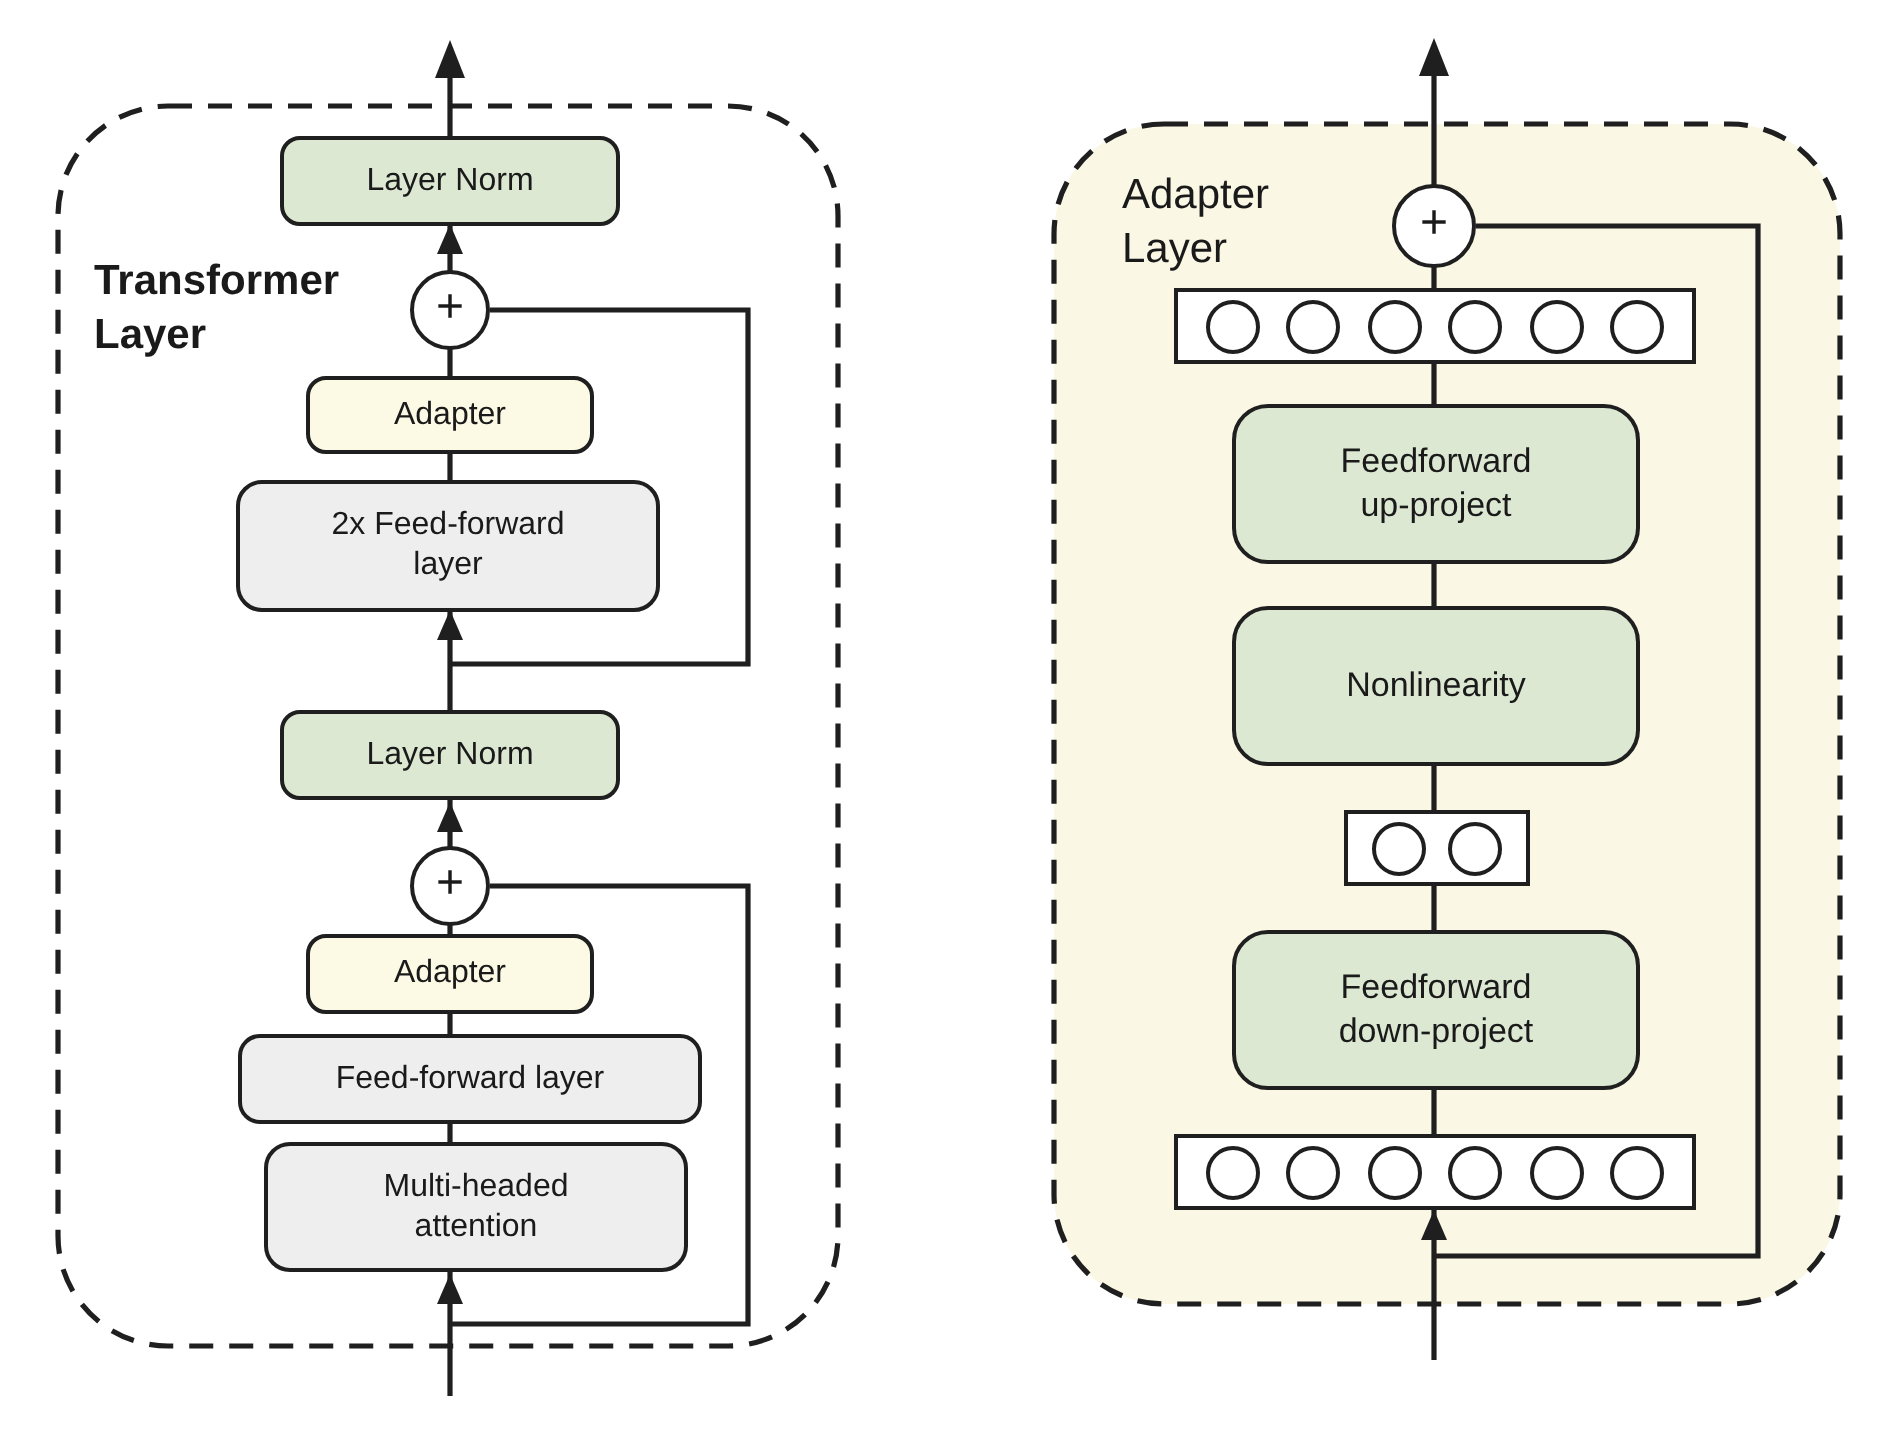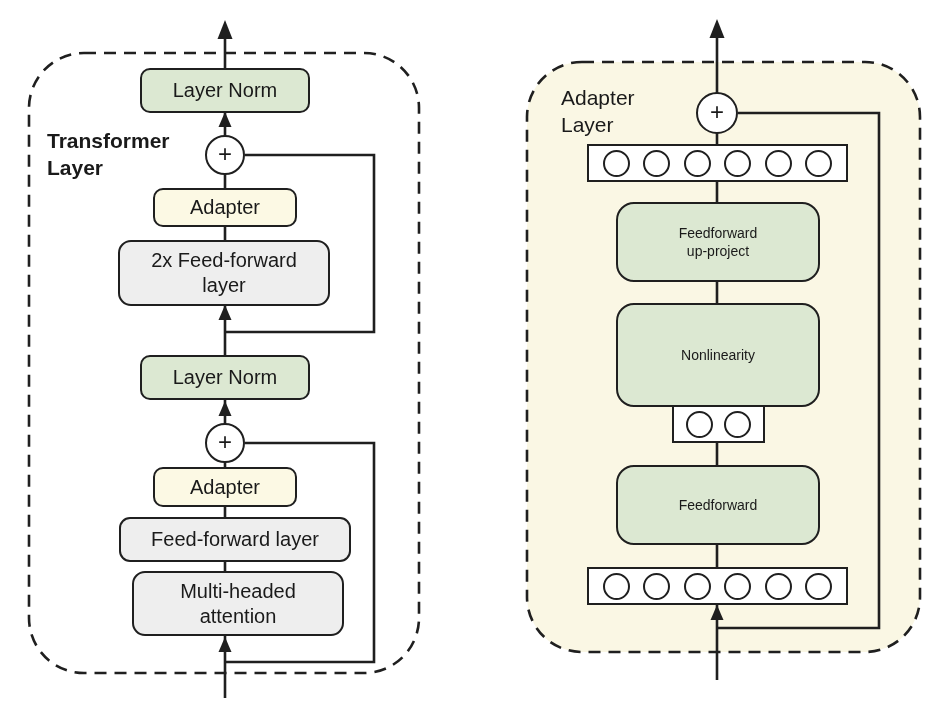--- a/index.html
+++ b/index.html
@@ -18,24 +18,24 @@
   }
   #wires{position:absolute;left:0;top:0;z-index:1;}
   .dashed-rect{fill:none;stroke:var(--line);stroke-width:2.6;stroke-dasharray:12 8;}
   .dashed-rect.cream{fill:var(--panel-cream);}
   .wire{fill:none;stroke:var(--line);stroke-width:2.6;}
   .arrowhead{fill:var(--line);stroke:none;}
   .box{
     position:absolute;box-sizing:border-box;z-index:2;
     border:2.2px solid var(--line);background:#fff;
     display:flex;flex-direction:column;align-items:center;justify-content:center;
-    text-align:center;font-size:20px;line-height:1.25;
+    text-align:center;font-size:16px;line-height:1.25;
   }
   .green{background:var(--box-green);border-radius:10px;}
-  .green-lg{background:var(--box-green);border-radius:18px;font-size:14px;line-height:1.3;}
+  .green-lg{background:var(--box-green);border-radius:18px;font-size:17px;line-height:1.3;}
   .yellow{background:var(--box-yellow);border-radius:10px;}
   .gray{background:var(--box-gray);border-radius:13px;text-align:center;}
   .node-row{
     position:absolute;box-sizing:border-box;z-index:2;background:#fff;
     border:2.2px solid var(--line);
     display:flex;align-items:center;justify-content:space-evenly;
   }
   .node{
     width:27px;height:27px;box-sizing:border-box;background:#fff;
     border:2.4px solid var(--line);border-radius:50%;
@@ -134,31 +134,32 @@
       <div class="node"></div>
       <div class="node"></div>
       <div class="node"></div>
     </div>
 
   <div class="box green-lg" style="left:616px;top:202px;width:204px;height:80px;">
     <span>Feedforward</span>
     <span>up-project</span>
   </div>
 
-  <div class="box green-lg" style="left:616px;top:303px;width:204px;height:104px;">
+  <div class="box green-lg" style="left:616px;top:303px;width:204px;height:80px;">
     <span>Nonlinearity</span>
   </div>
 
   <div class="node-row" style="left:672px;top:405px;width:93px;height:38px;">
     <div class="node"></div>
   <div class="node"></div>
     </div>
 
   <div class="box green-lg" style="left:616px;top:465px;width:204px;height:80px;">
     <span>Feedforward</span>
+    <span>down-project</span>
   </div>
 
   <div class="node-row" style="left:587px;top:567px;width:261px;height:38px;">
     <div class="node"></div>
   <div class="node"></div>
       <div class="node"></div>
       <div class="node"></div>
       <div class="node"></div>
       <div class="node"></div>
     </div>

